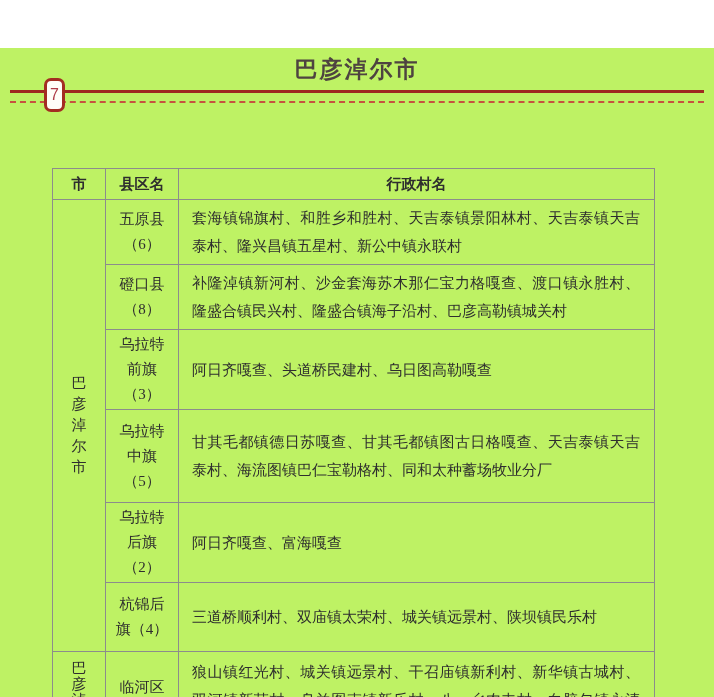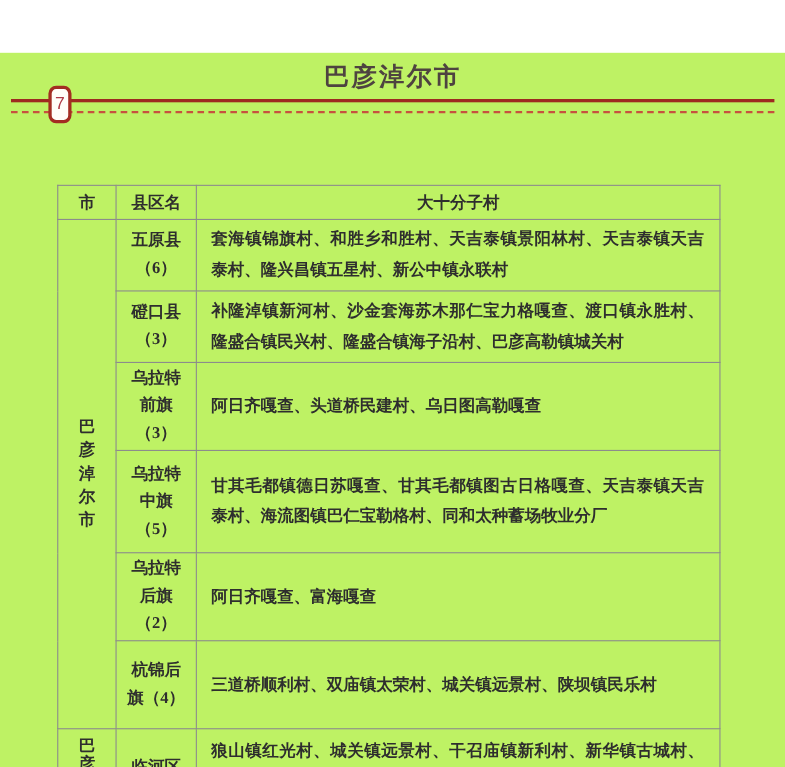--- a/index.html
+++ b/index.html
@@ -63,21 +63,20 @@
     width: 602px;
     border-collapse: collapse;
     table-layout: fixed;
     font-size: 15px;
     color: #2e2e2e;
   }
   .admin-table th, .admin-table td {
     border: 1px solid #8c8c8c;
     box-sizing: border-box;
     vertical-align: middle;
-    font-weight: bold;
   }
   .admin-table th {
     font-weight: 700;
     text-align: center;
     font-size: 15px;
   }
   td.city-cell {
     text-align: center;
     padding: 0;
   }
@@ -117,35 +116,35 @@
   <table class="admin-table">
     <colgroup>
       <col style="width:53px">
       <col style="width:73px">
       <col style="width:476px">
     </colgroup>
     <tbody>
       <tr style="height:31px">
         <th>市</th>
         <th>县区名</th>
-        <th>大十分子村</th>
+        <th>行政村名</th>
       </tr>
 
       <tr style="height:60px">
         <td class="city-cell" rowspan="6">
           <div class="vtext">巴彦淖尔市</div>
         </td>
         <td class="county-cell">五原县
 （6）</td>
         <td class="villages-cell">套海镇锦旗村、和胜乡和胜村、天吉泰镇景阳林村、天吉泰镇天吉泰村、隆兴昌镇五星村、新公中镇永联村</td>
       </tr>
 
       <tr style="height:52px">
         <td class="county-cell">磴口县
-（3）</td>
+（8）</td>
         <td class="villages-cell">补隆淖镇新河村、沙金套海苏木那仁宝力格嘎查、渡口镇永胜村、隆盛合镇民兴村、隆盛合镇海子沿村、巴彦高勒镇城关村</td>
       </tr>
 
       <tr style="height:76px">
         <td class="county-cell">乌拉特
 前旗
 （3）</td>
         <td class="villages-cell">阿日齐嘎查、头道桥民建村、乌日图高勒嘎查</td>
       </tr>
 
@@ -156,21 +155,21 @@
         <td class="villages-cell">甘其毛都镇德日苏嘎查、甘其毛都镇图古日格嘎查、天吉泰镇天吉泰村、海流图镇巴仁宝勒格村、同和太种蓄场牧业分厂</td>
       </tr>
 
       <tr style="height:75px">
         <td class="county-cell">乌拉特
 后旗
 （2）</td>
         <td class="villages-cell">阿日齐嘎查、富海嘎查</td>
       </tr>
 
-      <tr style="height:80px">
+      <tr style="height:69px">
         <td class="county-cell">杭锦后
 旗（4）</td>
         <td class="villages-cell">三道桥顺利村、双庙镇太荣村、城关镇远景村、陕坝镇民乐村</td>
       </tr>
 
       <tr style="height:96px">
         <td class="city-cell">
           <div class="vtext vtext-tight">巴彦淖尔市</div>
         </td>
         <td class="county-cell">临河区

